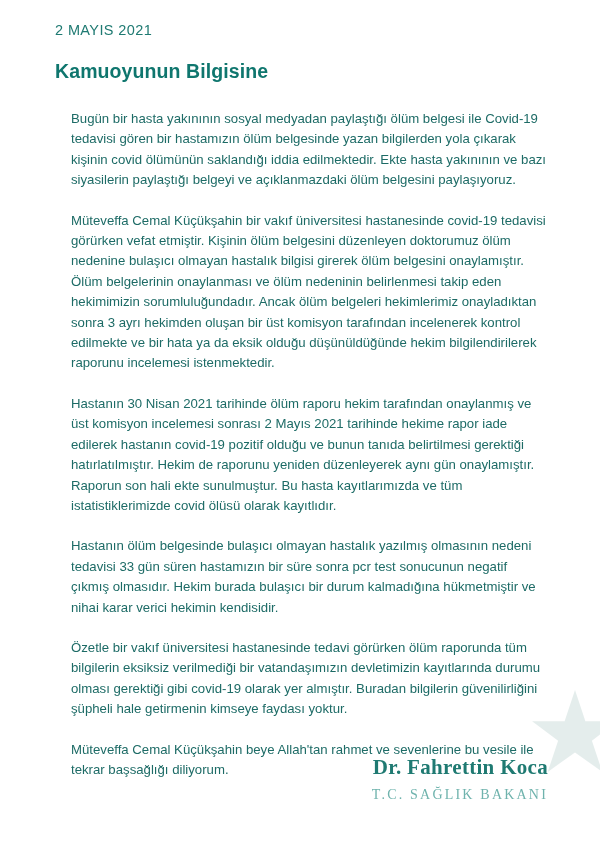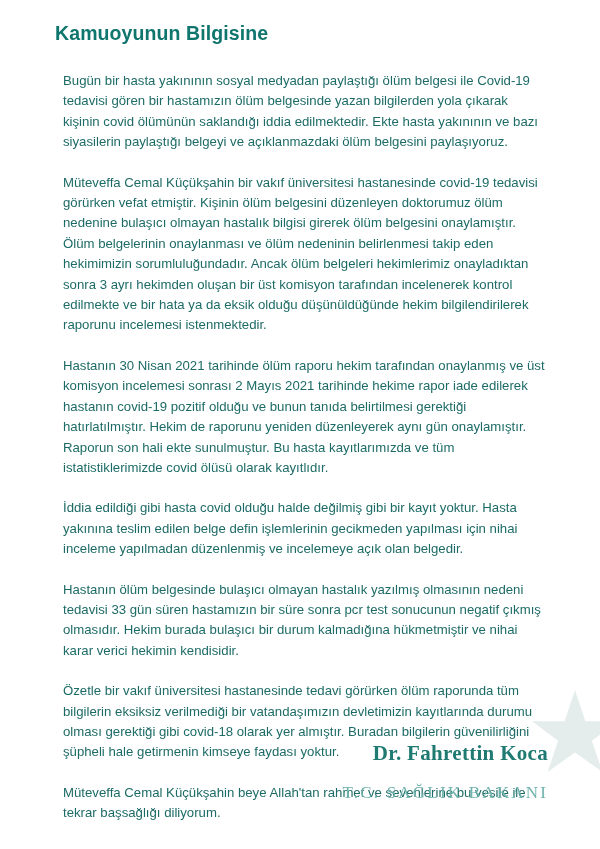--- a/index.html
+++ b/index.html
@@ -46,21 +46,21 @@
     color: #0f766e;
     font-size: 19.5px;
     font-weight: bold;
     margin: 0 0 26px 0;
     letter-spacing: 0.1px;
   }
   p.para {
     color: #1d6b66;
     font-size: 13.2px;
     line-height: 20.4px;
-    margin: 0 0 20px 8px;
+    margin: 0 0 20px 16px;
     text-align: left;
   }
   p.para:last-of-type {
     margin-bottom: 0;
   }
   .signature {
     position: absolute;
     right: 52px;
     bottom: 46px;
     text-align: right;
@@ -68,44 +68,44 @@
   }
   .sig-name {
     color: #1f7a72;
     font-size: 21px;
     font-weight: bold;
     letter-spacing: 0.3px;
     line-height: 1.1;
   }
   .sig-title {
     color: #6fb3ad;
-    font-size: 17px;
+    font-size: 14px;
     letter-spacing: 2.2px;
-    margin-top: 18px;
+    margin-top: 8px;
   }
 </style>
 </head>
 <body>
 
 <div class="page">
 
   <svg class="watermark" viewBox="0 0 200 200">
     <path d="M120 20 A80 80 0 1 0 120 180 A65 65 0 1 1 120 20 Z" fill="#2c6f69"></path>
     <polygon points="150,70 158,94 183,94 163,109 171,133 150,118 129,133 137,109 117,94 142,94" fill="#2c6f69"></polygon>
   </svg>
 
   <div class="content">
+    <div class="doc-date">2 MAYIS 2021</div>
     <h1 class="doc-title">Kamuoyunun Bilgisine</h1>
 
     <p class="para">Bugün bir hasta yakınının sosyal medyadan paylaştığı ölüm belgesi ile Covid-19 tedavisi gören bir hastamızın ölüm belgesinde yazan bilgilerden yola çıkarak kişinin covid ölümünün saklandığı iddia edilmektedir. Ekte hasta yakınının ve bazı siyasilerin paylaştığı belgeyi ve açıklanmazdaki ölüm belgesini paylaşıyoruz.</p>
     <p class="para">Müteveffa Cemal Küçükşahin bir vakıf üniversitesi hastanesinde covid-19 tedavisi görürken vefat etmiştir. Kişinin ölüm belgesini düzenleyen doktorumuz ölüm nedenine bulaşıcı olmayan hastalık bilgisi girerek ölüm belgesini onaylamıştır. Ölüm belgelerinin onaylanması ve ölüm nedeninin belirlenmesi takip eden hekimimizin sorumluluğundadır. Ancak ölüm belgeleri hekimlerimiz onayladıktan sonra 3 ayrı hekimden oluşan bir üst komisyon tarafından incelenerek kontrol edilmekte ve bir hata ya da eksik olduğu düşünüldüğünde hekim bilgilendirilerek raporunu incelemesi istenmektedir.</p>
     <p class="para">Hastanın 30 Nisan 2021 tarihinde ölüm raporu hekim tarafından onaylanmış ve üst komisyon incelemesi sonrası 2 Mayıs 2021 tarihinde hekime rapor iade edilerek hastanın covid-19 pozitif olduğu ve bunun tanıda belirtilmesi gerektiği hatırlatılmıştır. Hekim de raporunu yeniden düzenleyerek aynı gün onaylamıştır. Raporun son hali ekte sunulmuştur. Bu hasta kayıtlarımızda ve tüm istatistiklerimizde covid ölüsü olarak kayıtlıdır.</p>
-    <p class="para">İddia edildiği gibi hasta covid olduğu halde değilmiş gibi bir kayıt yoktur. Hasta yakınına teslim edilen belge defin işlemlerinin gecikmeden yapılması için nihai inceleme yapılmadan düzenlenmiş ve incelemeye açık olan belgedir.</p>
     <p class="para">Hastanın ölüm belgesinde bulaşıcı olmayan hastalık yazılmış olmasının nedeni tedavisi 33 gün süren hastamızın bir süre sonra pcr test sonucunun negatif çıkmış olmasıdır. Hekim burada bulaşıcı bir durum kalmadığına hükmetmiştir ve nihai karar verici hekimin kendisidir.</p>
-    <p class="para">Özetle bir vakıf üniversitesi hastanesinde tedavi görürken ölüm raporunda tüm bilgilerin eksiksiz verilmediği bir vatandaşımızın devletimizin kayıtlarında durumu olması gerektiği gibi covid-18 olarak yer almıştır. Buradan bilgilerin güvenilirliğini şüpheli hale getirmenin kimseye faydası yoktur.</p>
+    <p class="para">Özetle bir vakıf üniversitesi hastanesinde tedavi görürken ölüm raporunda tüm bilgilerin eksiksiz verilmediği bir vatandaşımızın devletimizin kayıtlarında durumu olması gerektiği gibi covid-19 olarak yer almıştır. Buradan bilgilerin güvenilirliğini şüpheli hale getirmenin kimseye faydası yoktur.</p>
     <p class="para">Müteveffa Cemal Küçükşahin beye Allah'tan rahmet ve sevenlerine bu vesile ile tekrar başsağlığı diliyorum.</p>
 
   </div>
 
   <div class="signature">
     <div class="sig-name">Dr. Fahrettin Koca</div>
     <div class="sig-title">T.C. SAĞLIK BAKANI</div>
   </div>
 
 </div>

